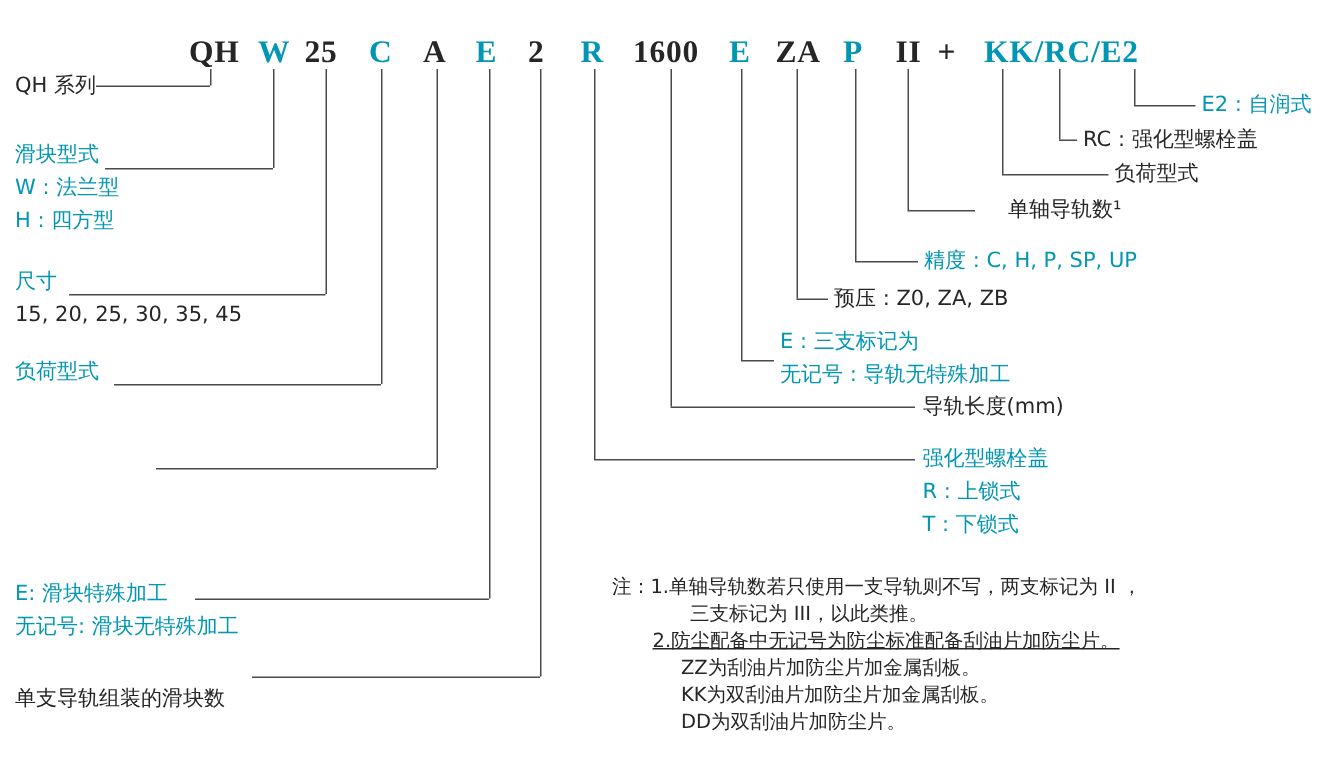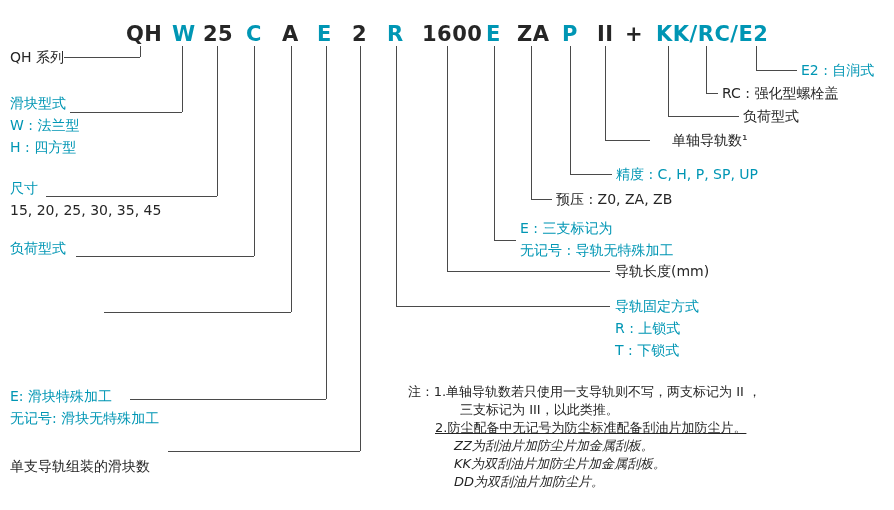--- a/index.html
+++ b/index.html
@@ -2,39 +2,39 @@
 <html><head>
 <meta charset="utf-8">
 <style>
   * { margin:0; padding:0; box-sizing:border-box; }
   html,body { background:#ffffff; }
   body { font-family:"DejaVu Sans", sans-serif; }
   .canvas { position:relative; width:894px; height:510px; background:#fff; overflow:hidden; }
 
   .code-seg {
     position:absolute; top:22px;
-    font-size:21px; font-weight:bold; letter-spacing:.5px; white-space:nowrap;
+    font-size:21px; font-weight:bold; letter-spacing:.5px; white-space:nowrap;font-family:Liberation Serif, serif;
   }
 
   [data-color="teal"] { color:#0096b4; }
   [data-color="dark"] { color:#262626; }
 
   .vline { position:absolute; width:1px; background:#4a4a4a; }
   .hline { position:absolute; height:1px; background:#4a4a4a; }
 
   .label { position:absolute; font-size:14px; line-height:16px; white-space:nowrap; }
   .label .row { margin-bottom:6px; }
 
   .notes {
     position:absolute; left:408px; top:383px;
     font-size:13px; line-height:18px; color:#262626; white-space:nowrap;
   }
   .notes .n1 { margin-left:52px; }
   .notes .n2 { margin-left:27px;text-decoration:underline; }
-  .notes .n3, .notes .n4, .notes .n5 { margin-left:46px;font-style:italic; }
+  .notes .n3, .notes .n4, .notes .n5 { margin-left:46px; }
 </style>
 </head>
 <body>
 
 <div class="canvas">
 
   <div>
     <span class="code-seg" style="left:126px" data-color="dark">QH</span>
     <span class="code-seg" style="left:172px" data-color="teal">W</span>
     <span class="code-seg" style="left:203px" data-color="dark">25</span>
@@ -109,21 +109,21 @@
   <div class="label" style="left:10px;top:388px">
     <div class="row" data-color="teal">E: 滑块特殊加工</div>
     <div class="row" data-color="teal">无记号: 滑块无特殊加工</div>
   </div>
 
   <div class="label" style="left:10px;top:458px">
     <div class="row" data-color="dark">单支导轨组装的滑块数</div>
   </div>
 
   <div class="label" style="left:615px;top:298px">
-    <div class="row" data-color="teal">导轨固定方式</div>
+    <div class="row" data-color="teal">强化型螺栓盖</div>
     <div class="row" data-color="teal">R : 上锁式</div>
     <div class="row" data-color="teal">T : 下锁式</div>
   </div>
 
   <div class="label" style="left:615px;top:263px">
     <div class="row" data-color="dark">导轨长度(mm)</div>
   </div>
 
   <div class="label" style="left:520px;top:220px">
     <div class="row" data-color="teal">E : 三支标记为</div>

